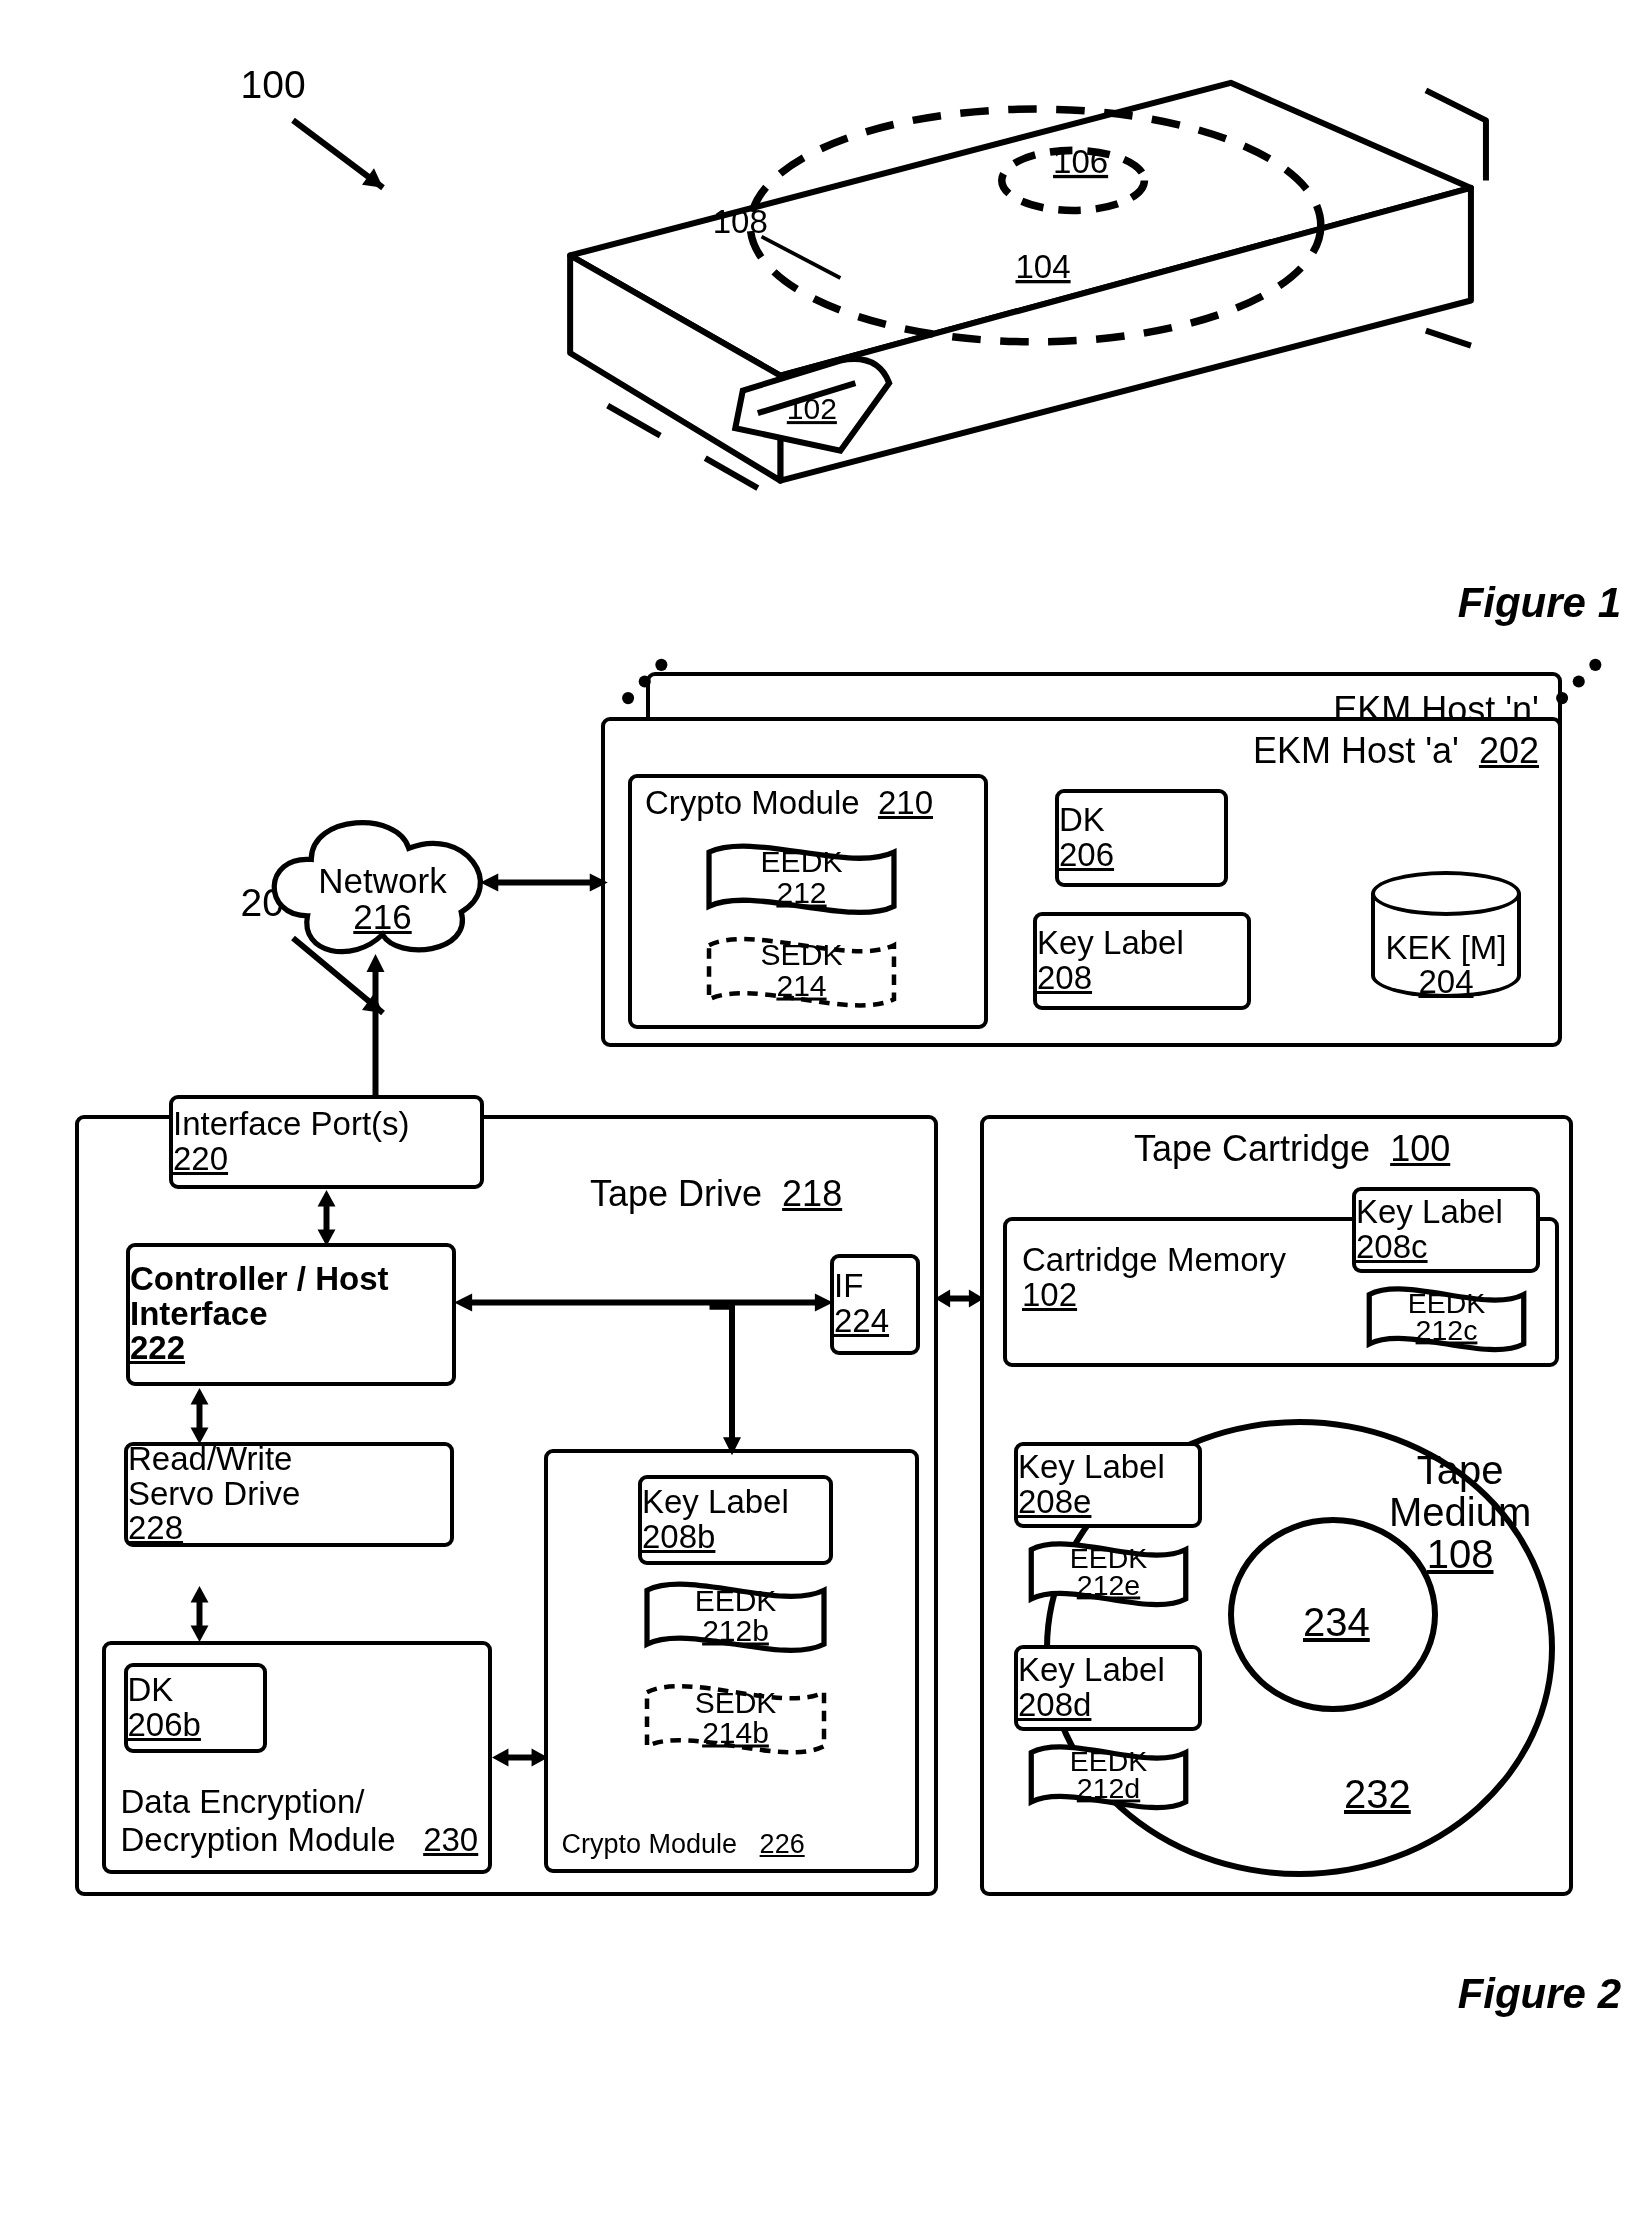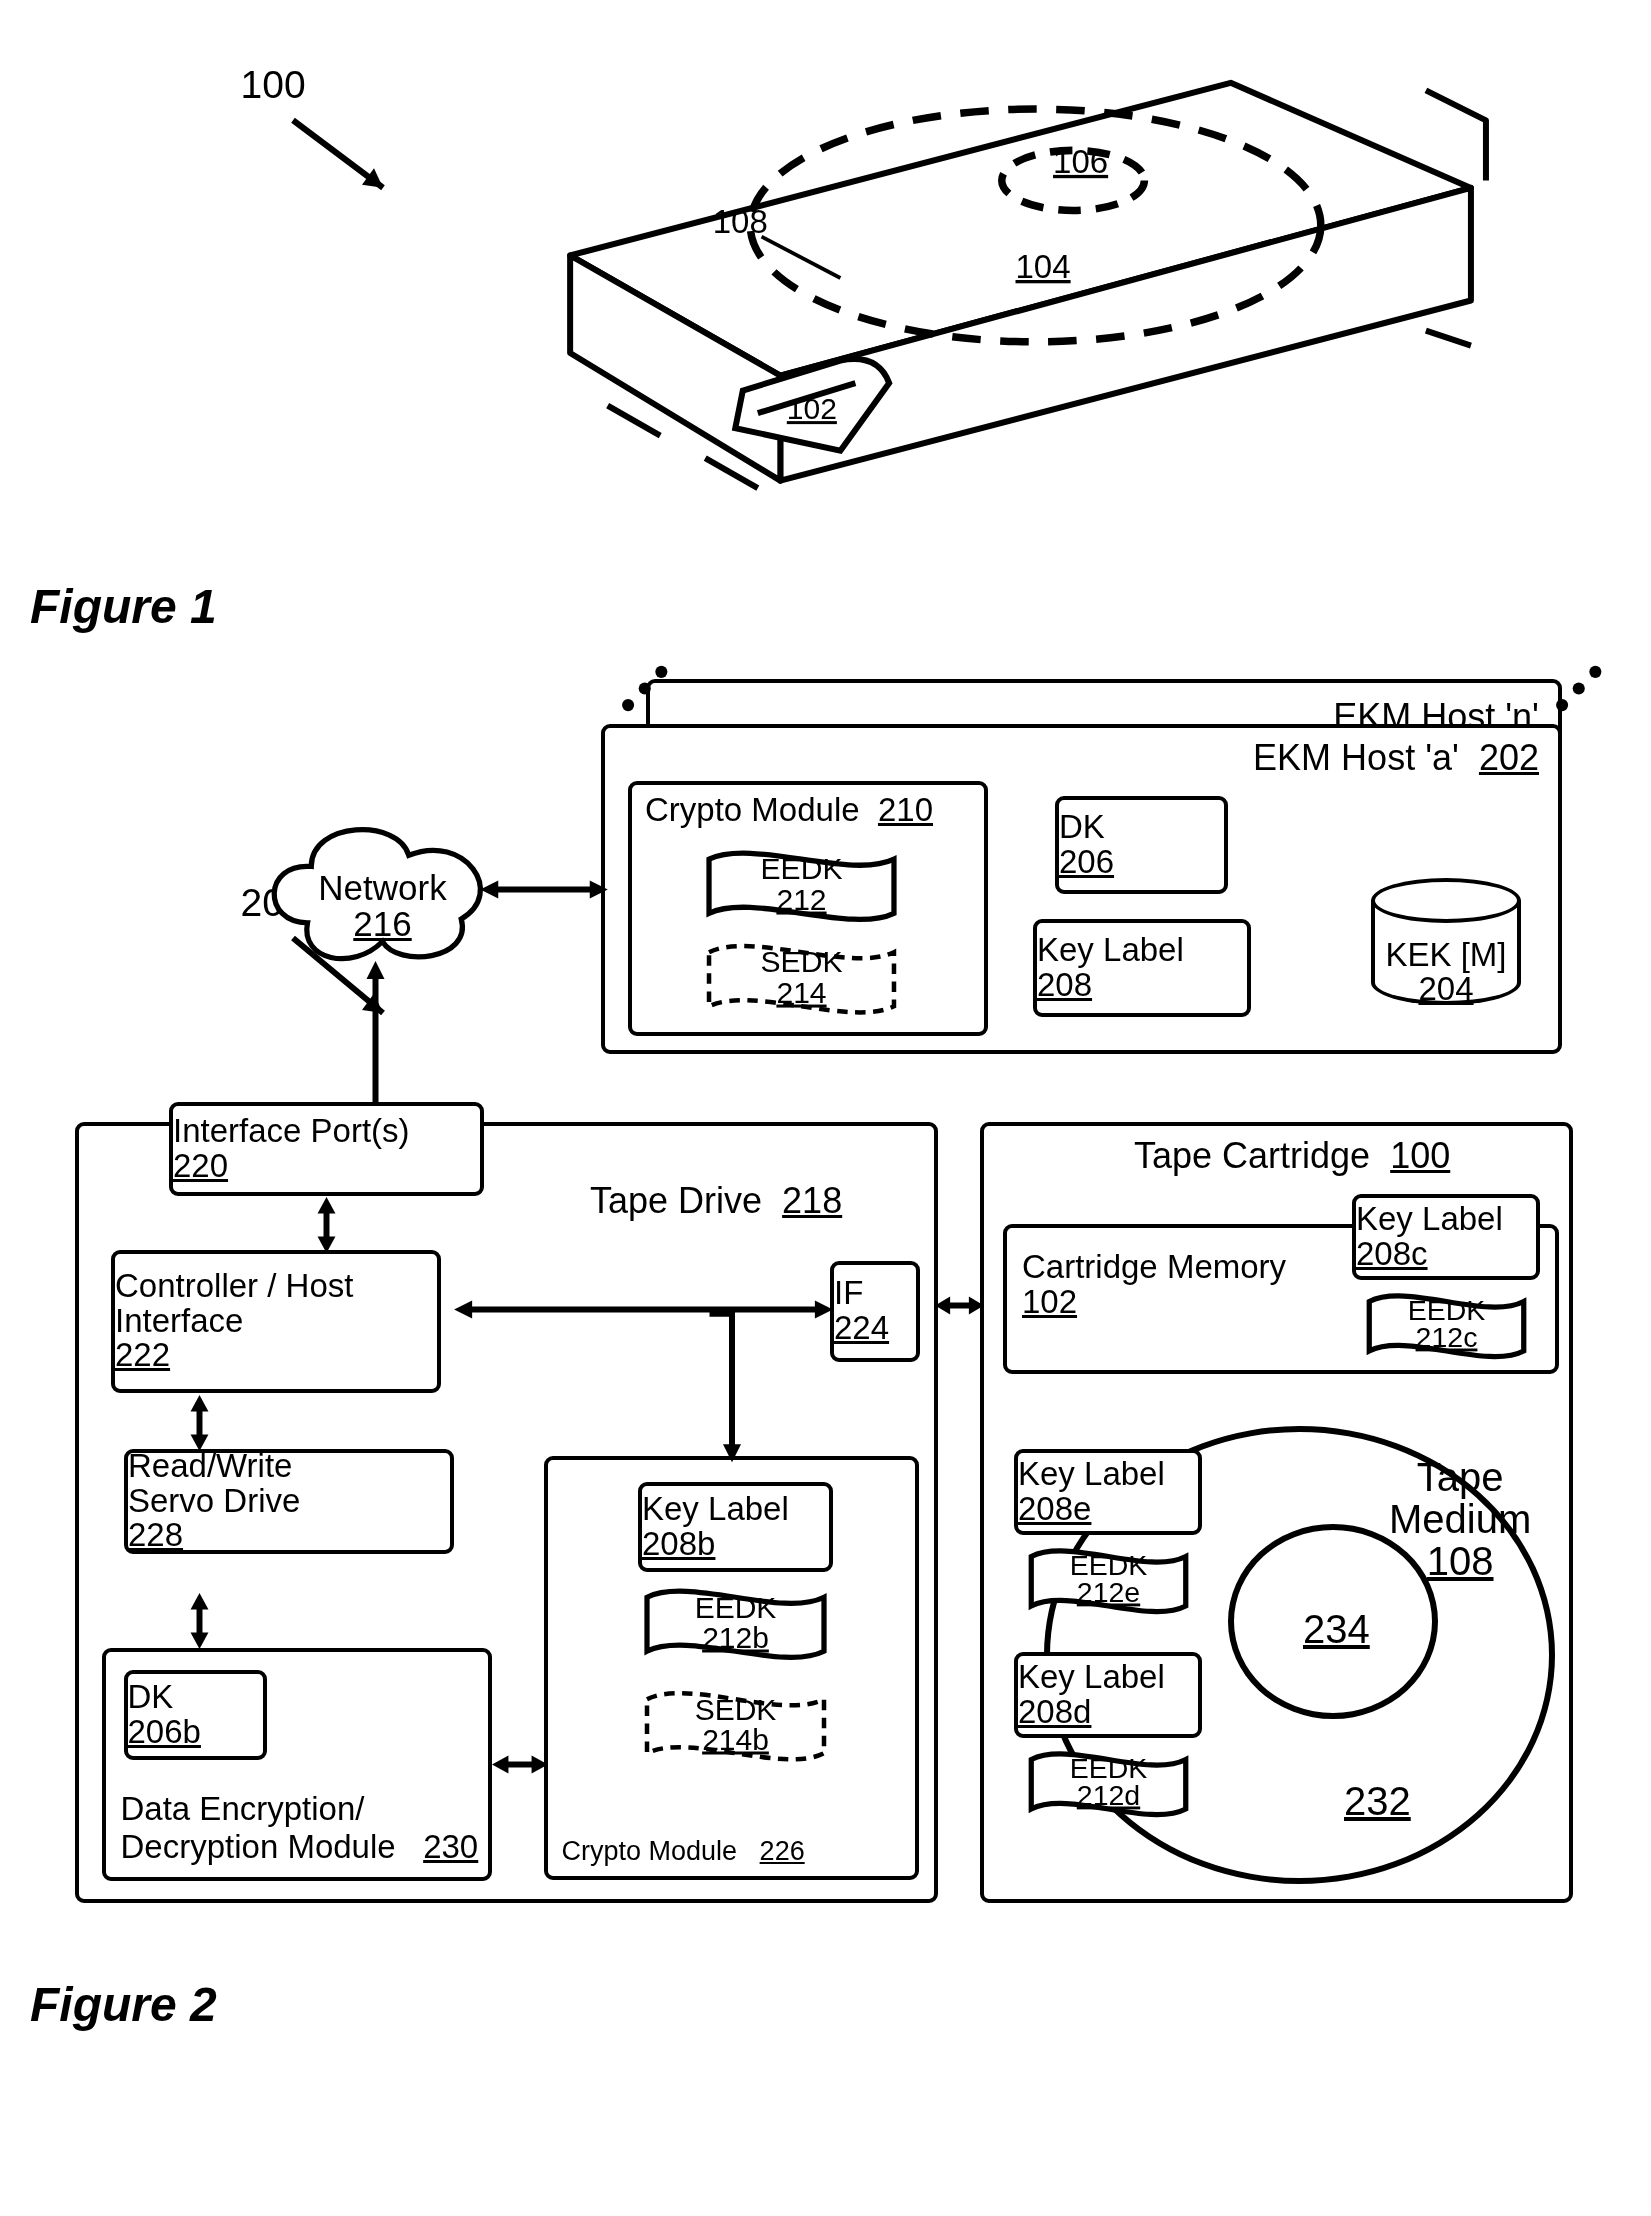--- a/index.html
+++ b/index.html
@@ -12,24 +12,24 @@
   }
   .page {
     width: 1591px;
     position: relative;
     height: 2156px;
   }
   .arrow-100 { position: absolute; left: 188px; top: 30px; }
   .arrow-200 { position: absolute; left: 188px; top: 848px; }
   .label-sm  { font-size: 33px; }
   .figcaption {
-    text-align: left;
+    text-align: right;
     font-style: italic;
     font-weight: bold;
-    font-size: 48px;
+    font-size: 42px;
     margin: 22.5px 0 45px 0;
   }
   .underline { text-decoration: underline; }
 
   
   .fig1-wrap {
     position: relative;
     width: 1126px;
     height: 526px;
     margin-left: 390px;
@@ -264,21 +264,21 @@
     <div class="box-outer" style="left:0px; top:443px; width:863px; height:781px;">
       <div class="title-line" style="left:511px; top:54px;">
         <span>Tape Drive</span>&nbsp;&nbsp;<span class="underline">218</span>
       </div>
 
       <div class="box tight" style="left:90px; top:-24px; width:315px; height:94px;">
         <div class="label-sm">Interface Port(s)</div>
         <div class="label-sm underline">220</div>
       </div>
 
-      <div class="box tight" style="left:32px; top:124px; width:330px; height:143px;">
+      <div class="box tight" style="left:47px; top:124px; width:330px; height:143px;font-weight:bold;">
         <div class="label-sm">Controller / Host</div>
         <div class="label-sm">Interface</div>
         <div class="label-sm underline">222</div>
       </div>
 
       <div class="box tight" style="left:751px; top:135px; width:90px; height:101px;">
         <div class="label-sm">IF</div>
         <div class="label-sm underline">224</div>
       </div>
 

